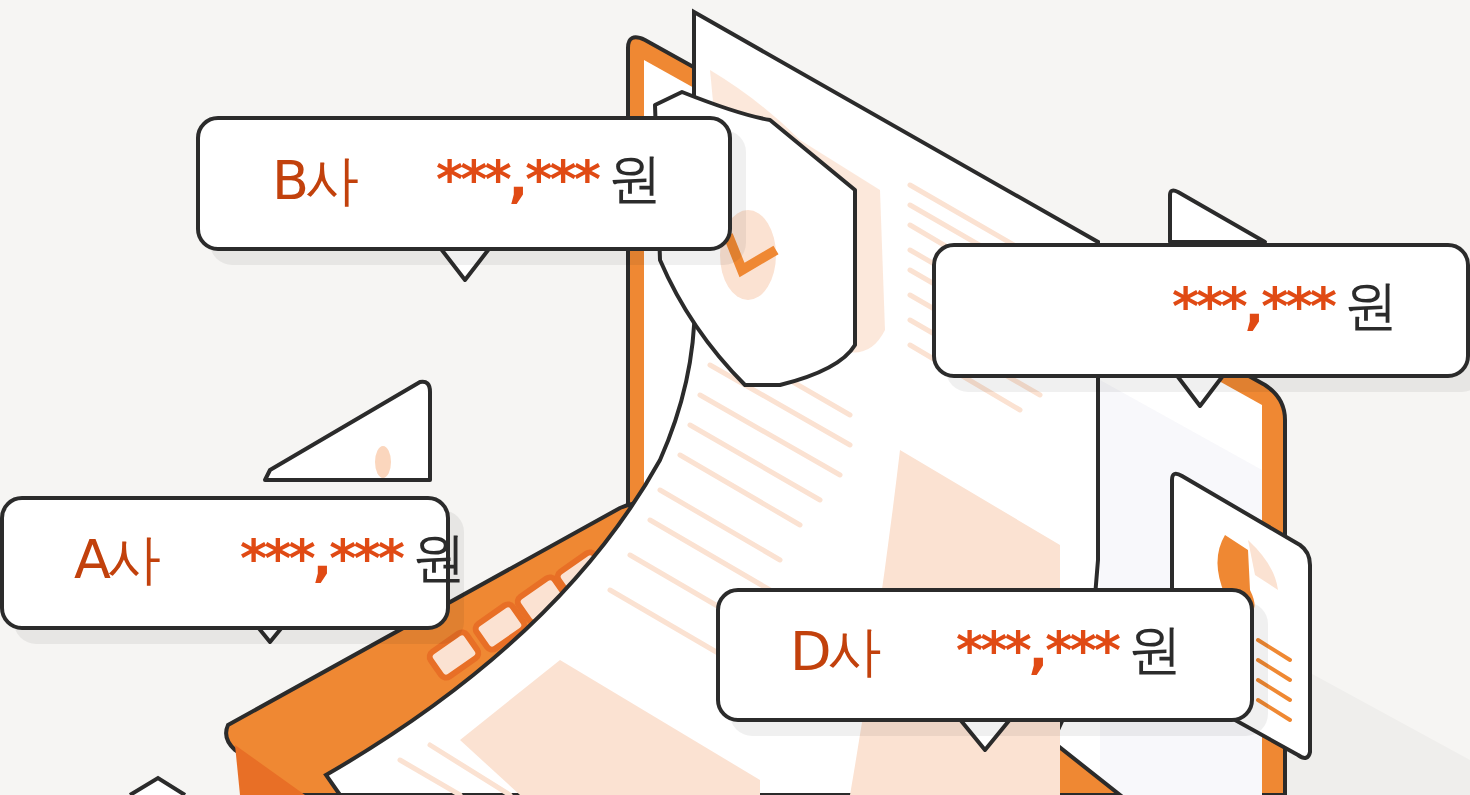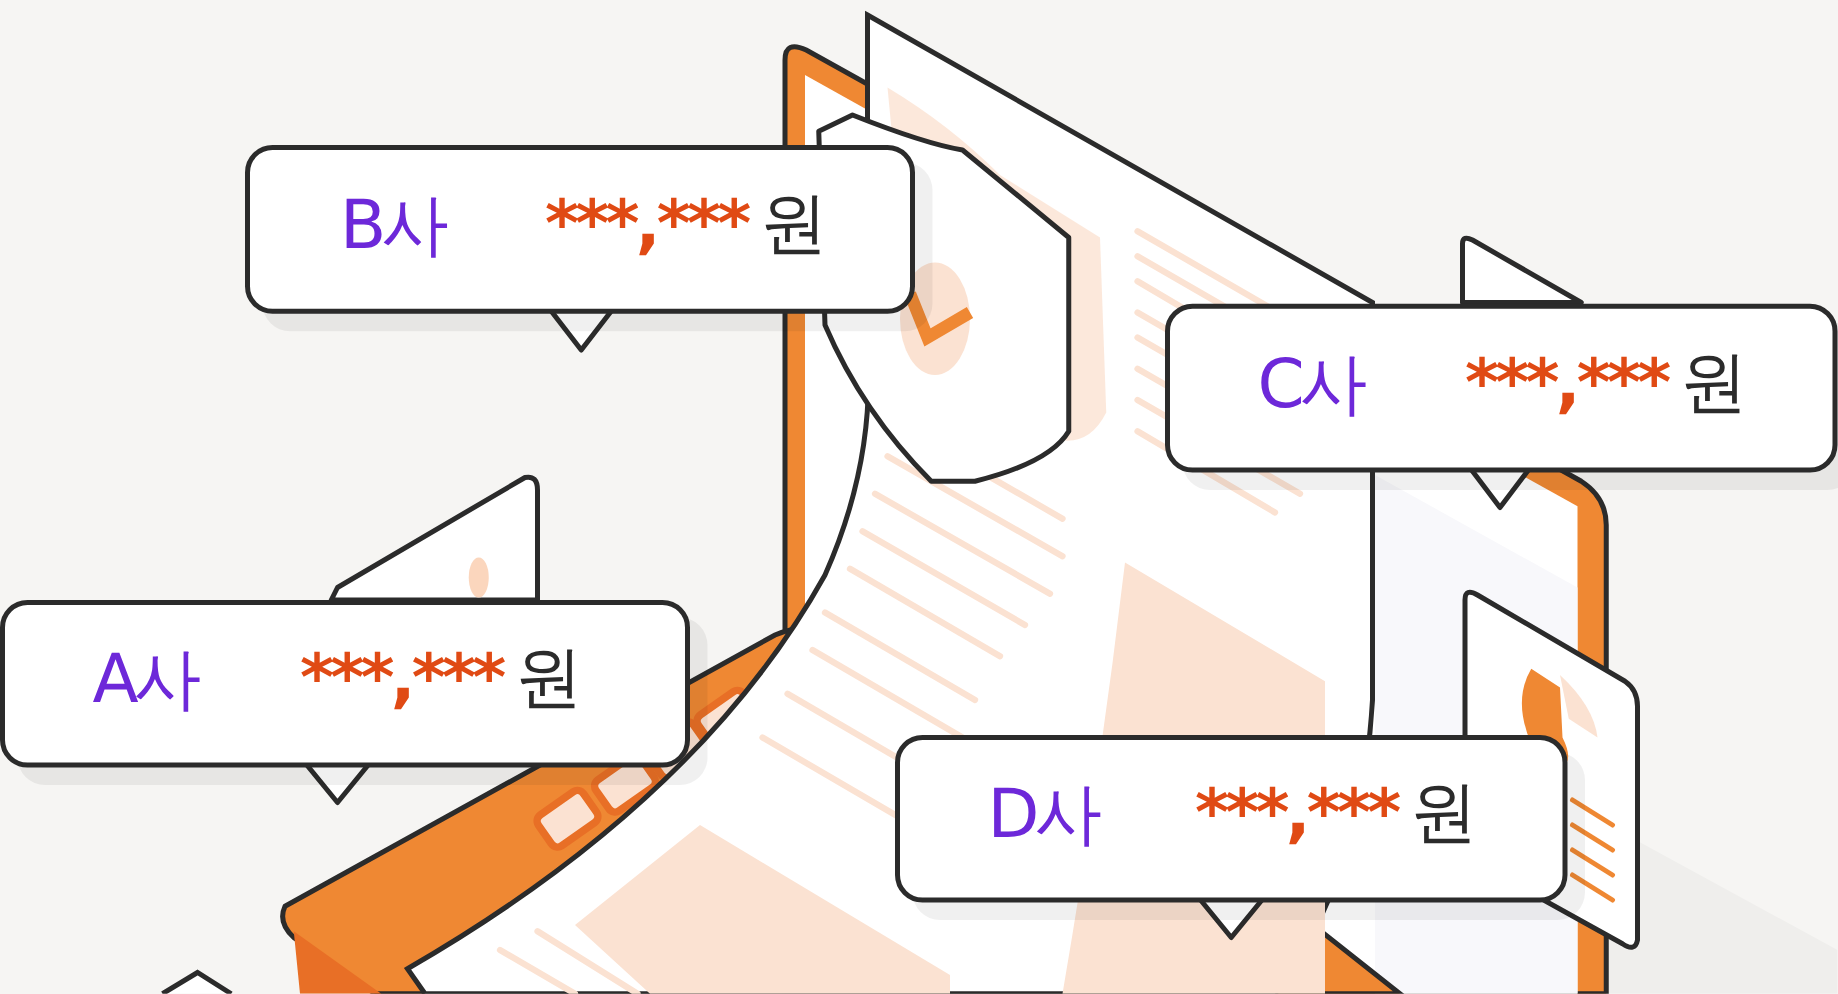--- a/index.html
+++ b/index.html
@@ -13,21 +13,21 @@
   .bubble {
     position: absolute;
     box-sizing: border-box;
     background: #ffffff;
     border: 4px solid #2b2b2b;
     border-radius: 22px;
     display: flex; align-items: center;
     box-shadow: 14px 14px 0 rgba(0,0,0,0.06);
   }
   .bubble .company {
-    font-size: 54px; color: #6d28d9; letter-spacing: -4px;
+    font-size: 54px; color: #c2410c; letter-spacing: -4px;
     position: absolute; top: 50%; transform: translateY(-54%);
   }
   .bubble .price {
     position: absolute; top: 50%; transform: translateY(-56%);
     display: flex; align-items: baseline;
   }
   .bubble .mask {
     font-size: 52px; color: #e04a14; font-weight: bold; letter-spacing: -3px;
   }
   .bubble .unit {
@@ -125,28 +125,27 @@
 
 <div class="bubble" style="left:196px; top:116px; width:536px; height:135px;">
   <span class="company" style="left:72px;">B사</span>
   <span class="price" style="left:236px;">
     <span class="mask">***,***</span>
     <span class="unit">원</span>
   </span>
 </div>
 
 <div class="bubble" style="left:932px; top:243px; width:538px; height:135px;">
-  <span class="company" style="left:70px;">C사</span>
   <span class="price" style="left:236px;">
     <span class="mask">***,***</span>
     <span class="unit">원</span>
   </span>
 </div>
 
-<div class="bubble" style="left:0px; top:480px; width:552px; height:134px;padding-left:40px;">
+<div class="bubble" style="left:0px; top:496px; width:450px; height:134px;padding-left:40px;">
   <span class="company" style="left:70px;">A사</span>
   <span class="price" style="left:236px;">
     <span class="mask">***,***</span>
     <span class="unit">원</span>
   </span>
 </div>
 
 <div class="bubble" style="left:716px; top:588px; width:538px; height:134px;text-align:center;">
   <span class="company" style="left:70px;">D사</span>
   <span class="price" style="left:236px;">

